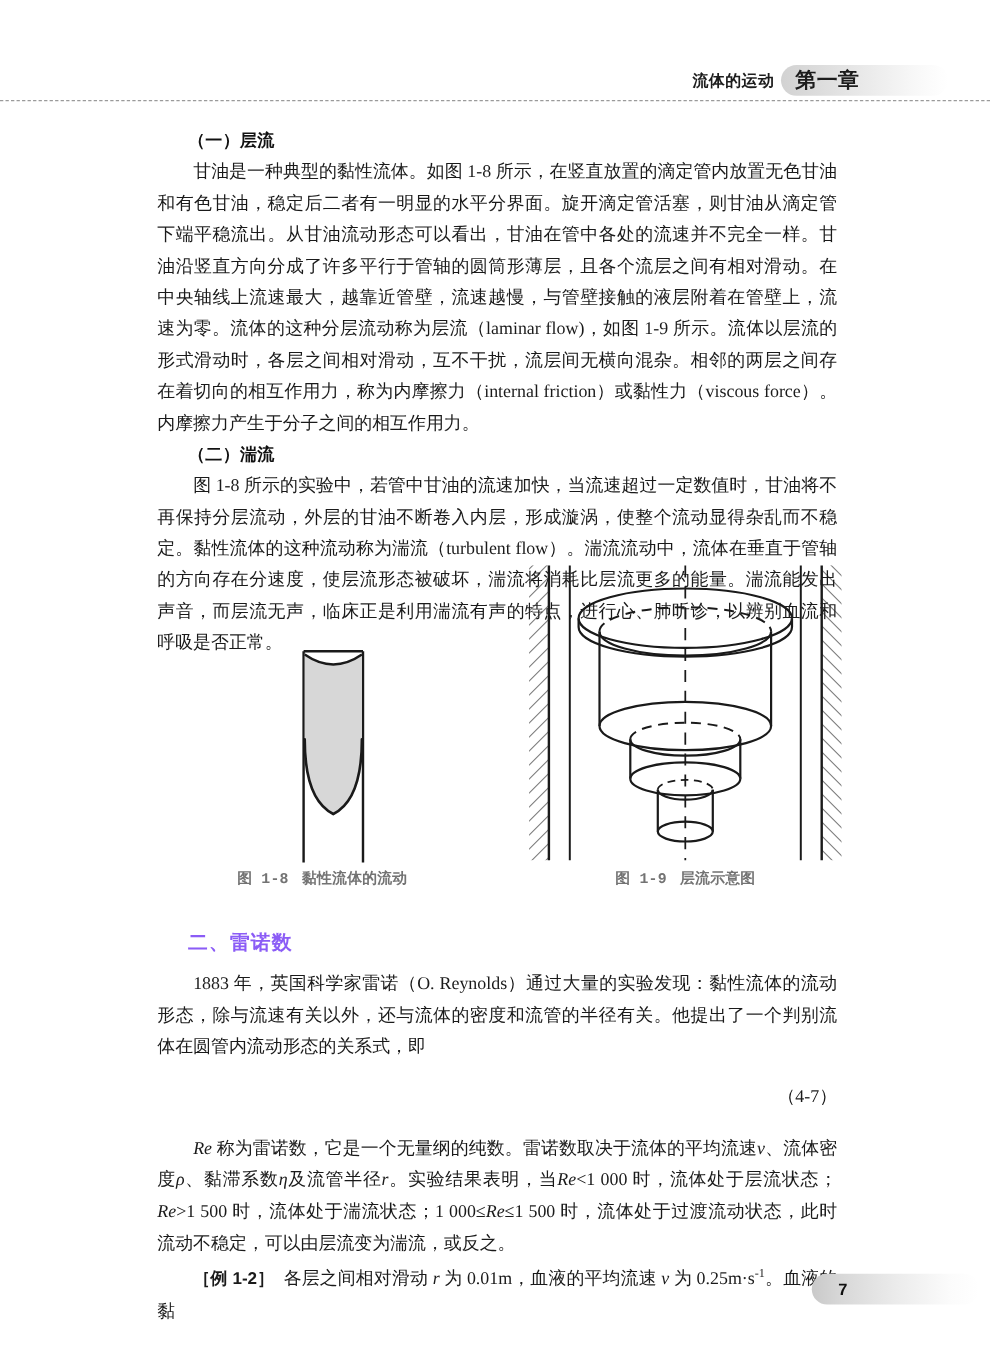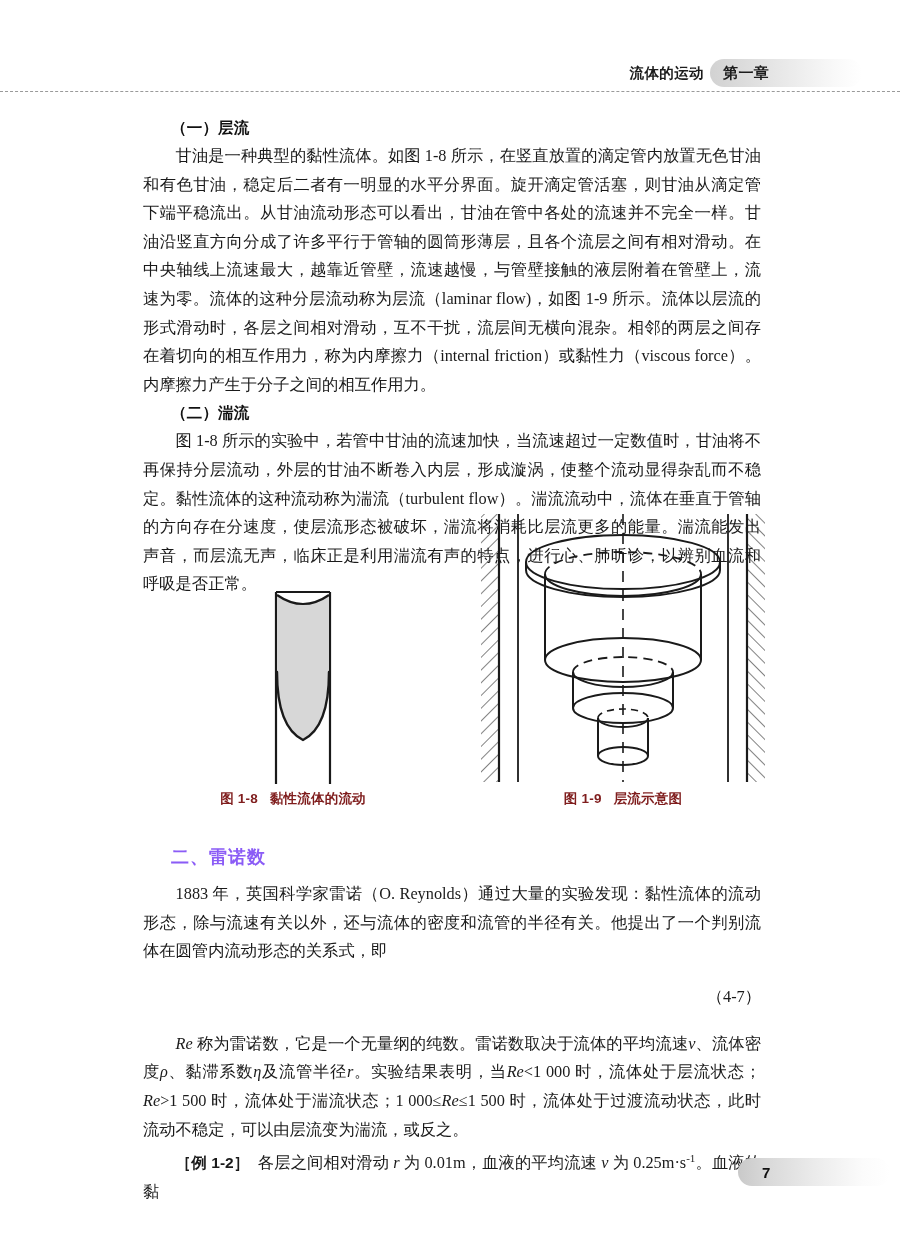--- a/index.html
+++ b/index.html
@@ -46,21 +46,21 @@
     height: 28px;
     width: 152px;
     border-radius: 14px;
     background: linear-gradient(to right, #d2d2d2 0%, #dcdcdc 22%, #ececec 55%, #fafafa 85%, #ffffff 100%);
     display: flex;
     align-items: center;
   }
   .header-chip-label {
     font-family: "Liberation Sans", "DejaVu Sans", sans-serif;
     font-weight: bold;
-    font-size: 15px;
+    font-size: 19px;
     letter-spacing: 0.4px;
     color: #1c1c1c;
     padding-left: 13px;
     white-space: nowrap;
   }
   .header-rule {
     position: absolute;
     top: 91px;
     left: 0;
     width: 900px;
@@ -107,24 +107,24 @@
     position: absolute;
     top: 0;
   }
   .fig-a { left: 20px;  width: 260px; }
   .fig-b { left: 330px; width: 300px; }
   .fig-caption {
     position: absolute;
     top: 278px;
     width: 100%;
     text-align: center;
-    font-family: Liberation Sans, sans-serif;
+    font-family: Liberation Mono, monospace;
     font-weight: bold;
     font-size: 13.5px;
-    color: #7f1d1d;
+    color: #737373;
     letter-spacing: 0.2px;
   }
   .fig-caption .gap { display: inline-block; width: 12px; }
 
   
   .sect-head {
     position: absolute;
     left: 171px;
     top: 845px;
     font-family: "Liberation Sans", "DejaVu Sans", sans-serif;

